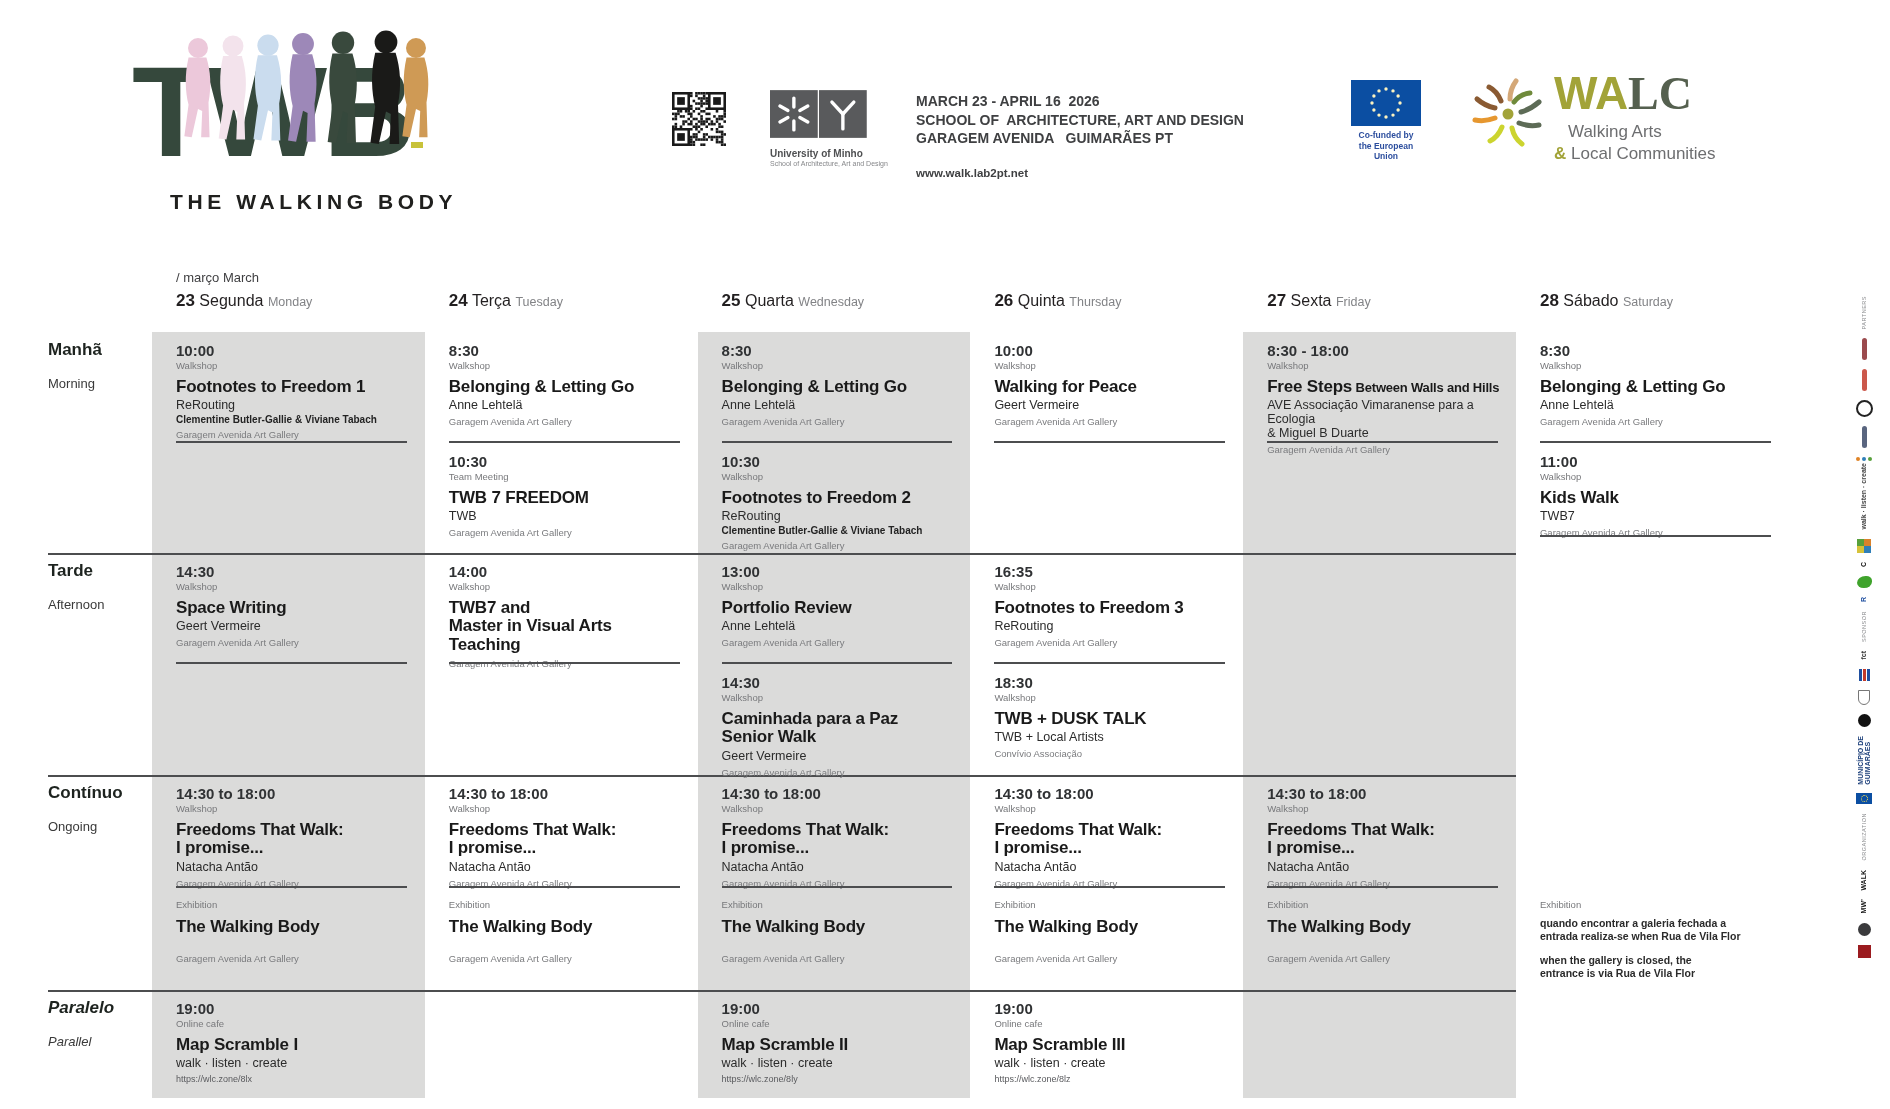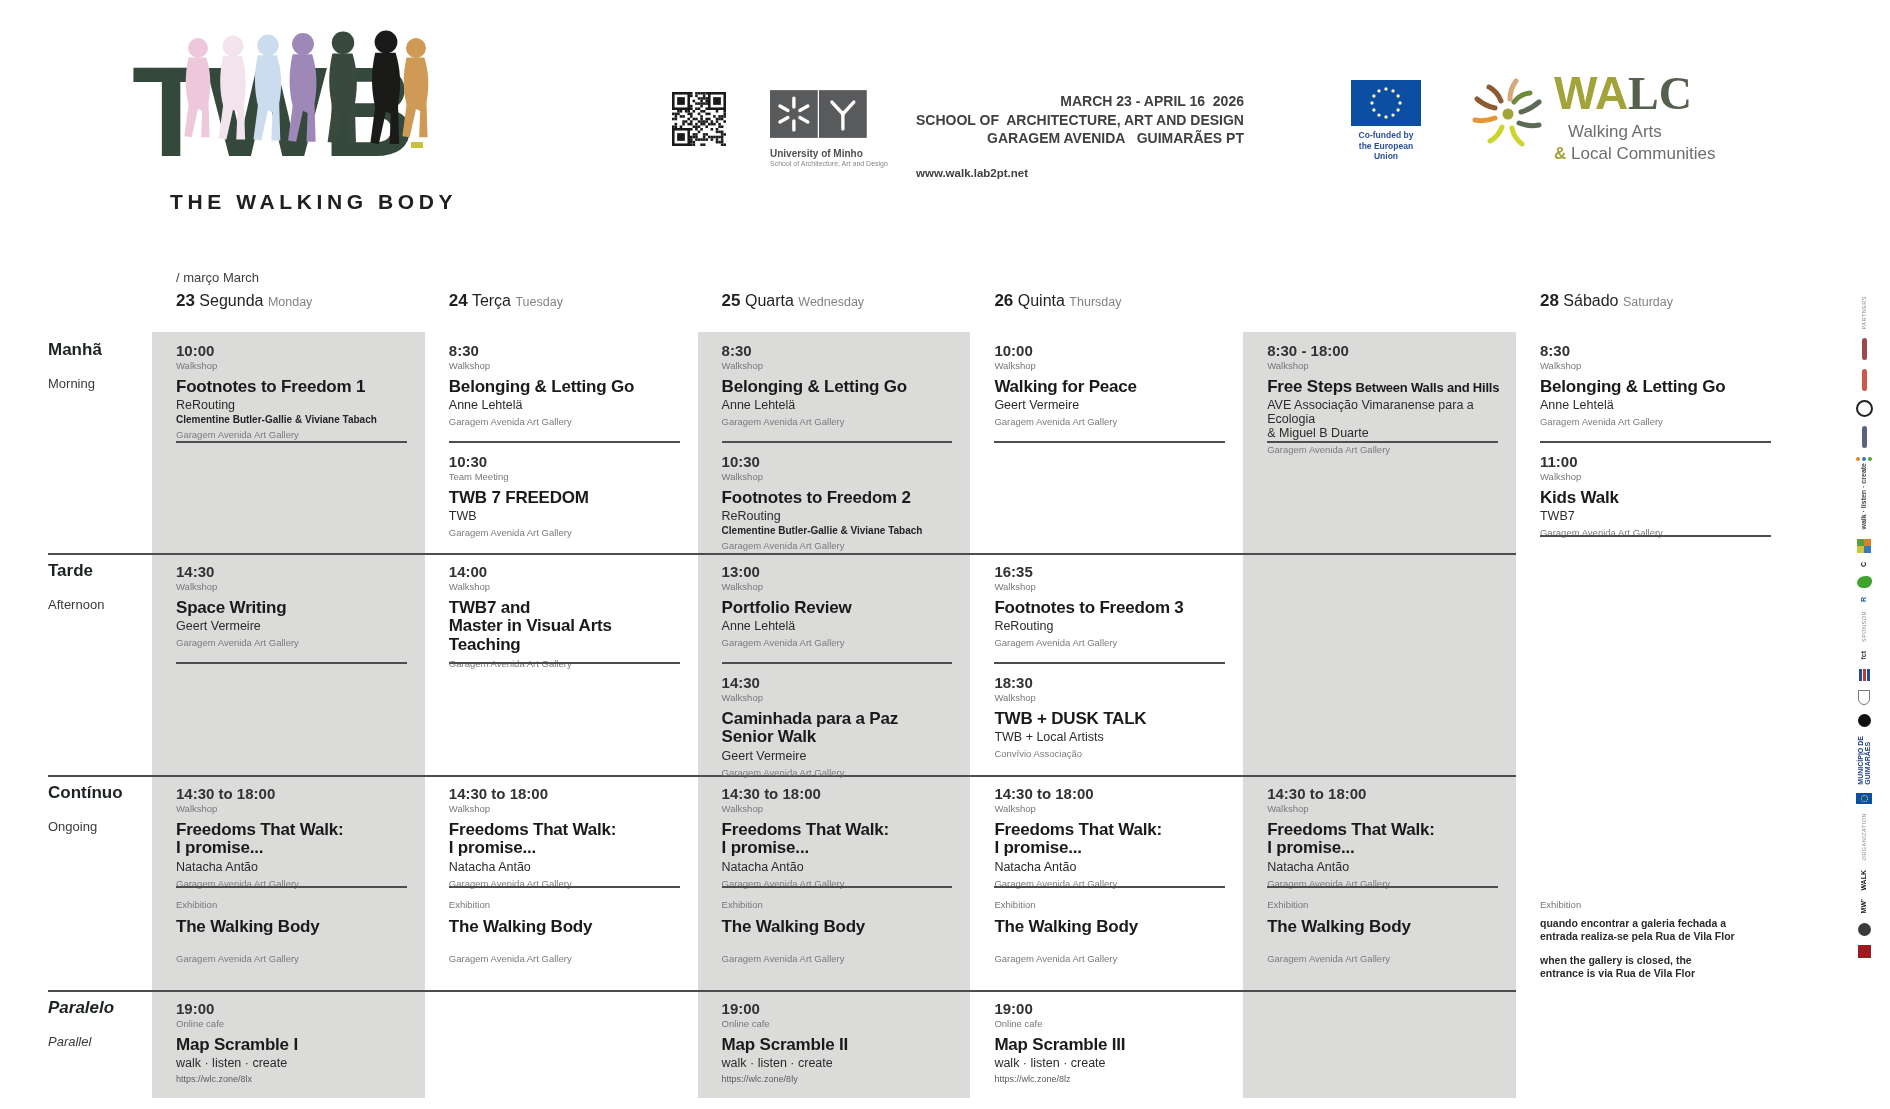--- a/index.html
+++ b/index.html
@@ -11,21 +11,21 @@
   .twb-title{position:absolute;left:170px;top:190px;font-size:21px;font-weight:bold;
              letter-spacing:4.6px;color:#20201e;}
   .qr{position:absolute;left:672px;top:92px;width:54px;height:54px;}
   .uminho{position:absolute;left:770px;top:90px;width:170px;}
   .um-mark{width:97px;height:48px;display:flex;gap:1.5px;}
   .um-name{font-size:10px;font-weight:bold;color:#4f5052;margin-top:10px;}
   .um-school{font-size:7px;color:#86878a;margin-top:1px;}
   .info{position:absolute;left:916px;top:92px;}
   .info .l{font-size:14px;font-weight:bold;color:#3f4042;line-height:18.5px;}
   .info .web{font-size:11.5px;font-weight:bold;color:#3f4042;margin-top:19px;cursor:pointer;}
-  .pre{white-space:pre;text-align:right;}
+  .pre{white-space:pre;}
   .eu{position:absolute;left:1350px;top:80px;width:72px;text-align:center;}
   .eu-flag{width:70px;height:46px;display:block;margin:0 auto;}
   .eu-txt{font-size:8.5px;font-weight:bold;color:#2c4e9e;line-height:1.25;margin-top:4px;}
   .walc{position:absolute;left:1468px;top:58px;}
   .walc-icon{position:absolute;left:0;top:4px;}
   .walc-word{position:absolute;left:86px;top:12px;font-size:46px;font-weight:bold;line-height:1;}
   .walc-word .p1{color:#a2a338;}
   .walc-word .p2{color:#55604f;font-family:Liberation Serif, serif;}
   .walc-sub{position:absolute;left:100px;top:64px;font-size:17px;color:#6d6e70;white-space:nowrap;}
   .walc-sub2{position:absolute;left:86px;top:86px;font-size:17px;color:#6d6e70;white-space:nowrap;}
@@ -364,20 +364,24 @@
         <div class="dayline"><span class="dnum">24</span><span class="dpt"> Terça </span><span class="den">Tuesday</span></div>
       </div>
       <div class="day-header" style="grid-area: 1 / 4;">
         <div class="mlabel"></div>
         <div class="dayline"><span class="dnum">25</span><span class="dpt"> Quarta </span><span class="den">Wednesday</span></div>
       </div>
       <div class="day-header" style="grid-area: 1 / 5;">
         <div class="mlabel"></div>
         <div class="dayline"><span class="dnum">26</span><span class="dpt"> Quinta </span><span class="den">Thursday</span></div>
       </div>
+      <div class="day-header" style="grid-area: 1 / 6;">
+        <div class="mlabel"></div>
+        <div class="dayline"><span class="dnum">27</span><span class="dpt"> Sexta </span><span class="den">Friday</span></div>
+      </div>
       <div class="day-header" style="grid-area: 1 / 7;">
         <div class="mlabel"></div>
         <div class="dayline"><span class="dnum">28</span><span class="dpt"> Sábado </span><span class="den">Saturday</span></div>
       </div>
       <div class="row-label" style="grid-area: 2 / 1;">
         <div class="rl-pt">Manhã</div>
         <div class="rl-en">Morning</div>
       </div>
       <div class="row-label" style="grid-area: 4 / 1;">
         <div class="rl-pt">Tarde</div>
@@ -582,21 +586,21 @@
       <div class="cell div-b tight" style="grid-area: 3 / 7;">
         <div class="time">11:00</div>
         <div class="kind">Walkshop</div>
         <div class="etitle">Kids Walk</div>
         <div class="sub">TWB7</div>
         <div class="venue">Garagem Avenida Art Gallery</div>
       </div>
       <div class="cell ex" style="grid-area: 7 / 7;">
         <div class="kind">Exhibition</div>
         <div class="note">quando encontrar a galeria fechada a
-entrada realiza-se pela Rua de Vila Flor</div>
+entrada realiza-se when Rua de Vila Flor</div>
         <div class="note">when the gallery is closed, the
 entrance is via Rua de Vila Flor</div>
       </div>
     </div>
 
   <aside id="strip">
       <div class="strip-label">PARTNERS</div>
       <div class="strip-item">
         <div class="sh-squiggle" style="background: rgb(138, 42, 46);"></div>
       </div>

